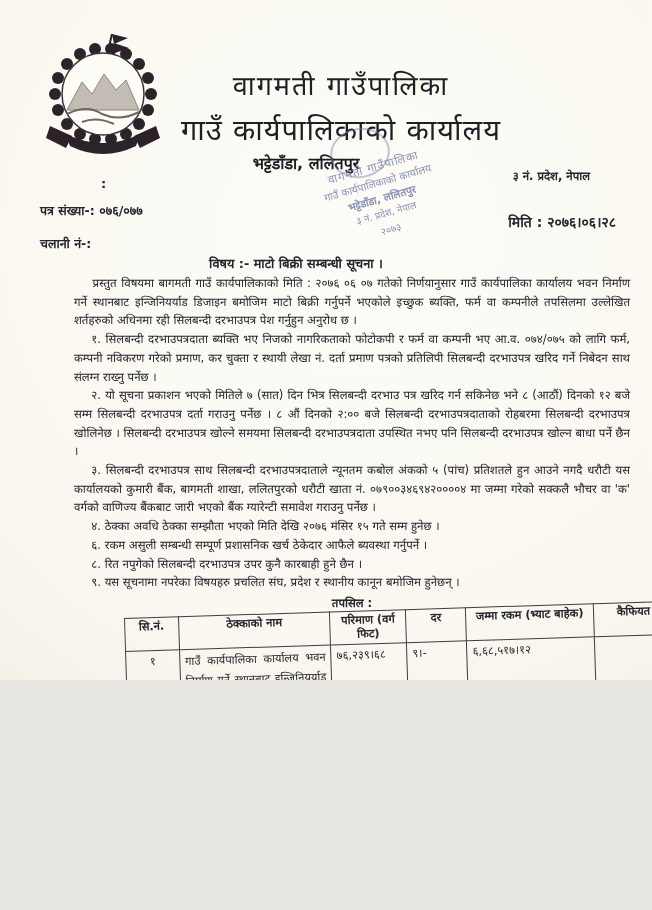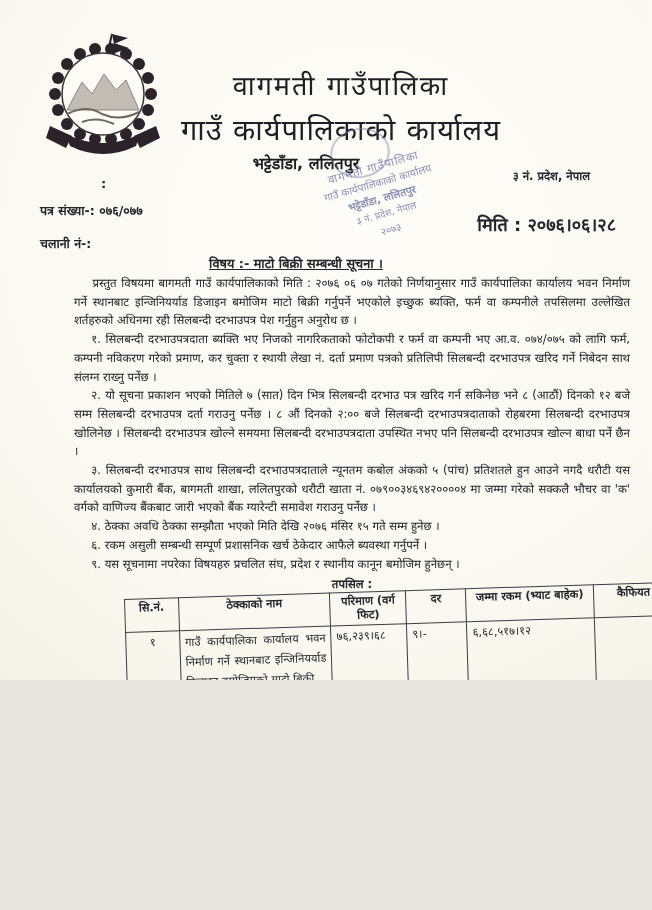--- a/index.html
+++ b/index.html
@@ -26,24 +26,24 @@
   .stamp .s1{font-size:11.5px;letter-spacing:1px;}
   .stamp .s2{font-size:10.5px;}
   .stamp .s3{font-size:10.5px;font-weight:bold;}
   .stamp .s4{font-size:9.5px;}
   .stamp .s5{font-size:10px;margin-top:2px;}
   .stamp-emblem{position:absolute;left:330px;top:128px;width:56px;height:46px;
     border:2px solid rgba(120,128,165,.45);border-radius:50%;transform:rotate(-10deg);}
   
   .colon-mark{position:absolute;left:101px;top:176px;font-size:13px;font-weight:bold;}
   .letter-no{position:absolute;left:40px;top:202px;font-size:12.5px;font-weight:bold;}
-  .date-line{position:absolute;right:36px;top:212px;font-size:18px;font-weight:bold;}
+  .date-line{position:absolute;right:36px;top:212px;font-size:14px;font-weight:bold;}
   .chalani{position:absolute;left:40px;top:235px;font-size:12.5px;font-weight:bold;}
   .subject{position:absolute;left:0;right:60px;top:254px;text-align:center;font-size:12.8px;font-weight:bold;}
-  .subject span{text-decoration:underline;margin-top:42px;}
+  .subject span{margin-top:42px;}
   
   .content{position:absolute;left:30px;right:22px;top:274px;font-size:11.55px;line-height:1.62;text-align:justify;margin-left:44px;}
   .intro{text-indent:1.6em;}
   .cond-label{font-weight:bold;text-decoration:underline;margin-top:3px;}
   .cond{text-indent:1.5em;}
   .tapasil-label{text-align:center;font-weight:bold;margin-top:2px;}
   
   .table-wrap{margin:5px 0 0 50px;width:550px;transform:rotate(-1.8deg);transform-origin:left top;}
   table.tapasil{border-collapse:collapse;width:100%;font-size:11.3px;color:#26262e;}
   table.tapasil th,table.tapasil td{border:1.3px solid #3c3c45;padding:2px 5px;vertical-align:top;font-weight:normal;}
@@ -137,20 +137,21 @@
     <span>विषय :- माटो बिक्री सम्बन्धी सूचना ।</span>
   </div>
 
   <div class="content">
     <div class="intro">प्रस्तुत विषयमा बागमती गाउँ कार्यपालिकाको मिति : २०७६ ०६ ०७ गतेको निर्णयानुसार गाउँ कार्यपालिका कार्यालय भवन निर्माण गर्ने स्थानबाट इन्जिनियर्याड डिजाइन बमोजिम माटो बिक्री गर्नुपर्ने भएकोले इच्छुक ब्यक्ति, फर्म वा कम्पनीले तपसिलमा उल्लेखित शर्तहरुको अधिनमा रही सिलबन्दी दरभाउपत्र पेश गर्नुहुन अनुरोध छ ।</div>
     <div class="cond">१. सिलबन्दी दरभाउपत्रदाता ब्यक्ति भए निजको नागरिकताको फोटोकपी र फर्म वा कम्पनी भए आ.व. ०७४/०७५ को लागि फर्म, कम्पनी नविकरण गरेको प्रमाण, कर चुक्ता र स्थायी लेखा नं. दर्ता प्रमाण पत्रको प्रतिलिपी सिलबन्दी दरभाउपत्र खरिद गर्ने निबेदन साथ संलग्न राख्नु पर्नेछ ।</div>
     <div class="cond">२. यो सूचना प्रकाशन भएको मितिले ७ (सात) दिन भित्र सिलबन्दी दरभाउ पत्र खरिद गर्न सकिनेछ भने ८ (आठौं) दिनको १२ बजे सम्म सिलबन्दी दरभाउपत्र दर्ता गराउनु पर्नेछ । ८ औं दिनको २:०० बजे सिलबन्दी दरभाउपत्रदाताको रोहबरमा सिलबन्दी दरभाउपत्र खोलिनेछ । सिलबन्दी दरभाउपत्र खोल्ने समयमा सिलबन्दी दरभाउपत्रदाता उपस्थित नभए पनि सिलबन्दी दरभाउपत्र खोल्न बाधा पर्ने छैन ।</div>
     <div class="cond">३. सिलबन्दी दरभाउपत्र साथ सिलबन्दी दरभाउपत्रदाताले न्यूनतम कबोल अंकको ५ (पांच) प्रतिशतले हुन आउने नगदै धरौटी यस कार्यालयको कुमारी बैंक, बागमती शाखा, ललितपुरको धरौटी खाता नं. ०७९००३४६९४२००००४ मा जम्मा गरेको सक्कलै भौचर वा 'क' वर्गको वाणिज्य बैंकबाट जारी भएको बैंक ग्यारेन्टी समावेश गराउनु पर्नेछ ।</div>
     <div class="cond">४. ठेक्का अवधि ठेक्का सम्झौता भएको मिति देखि २०७६ मंसिर १५ गते सम्म हुनेछ ।</div>
     <div class="cond">६. रकम असुली सम्बन्धी सम्पूर्ण प्रशासनिक खर्च ठेकेदार आफैले ब्यवस्था गर्नुपर्ने ।</div>
+    <div class="cond">८. रित नपुगेको सिलबन्दी दरभाउपत्र उपर कुनै कारबाही हुने छैन ।</div>
     <div class="cond">९. यस सूचनामा नपरेका विषयहरु प्रचलित संघ, प्रदेश र स्थानीय कानून बमोजिम हुनेछन् ।</div>
     <div class="tapasil-label">तपसिल :</div>
 
     <div class="table-wrap">
       <table class="tapasil">
         <tbody>
             <tr>
           <th class="c-sn">सि.नं.</th>
           <th class="c-name">ठेक्काको नाम</th>
           <th class="c-qty">परिमाण (वर्ग फिट)</th>

